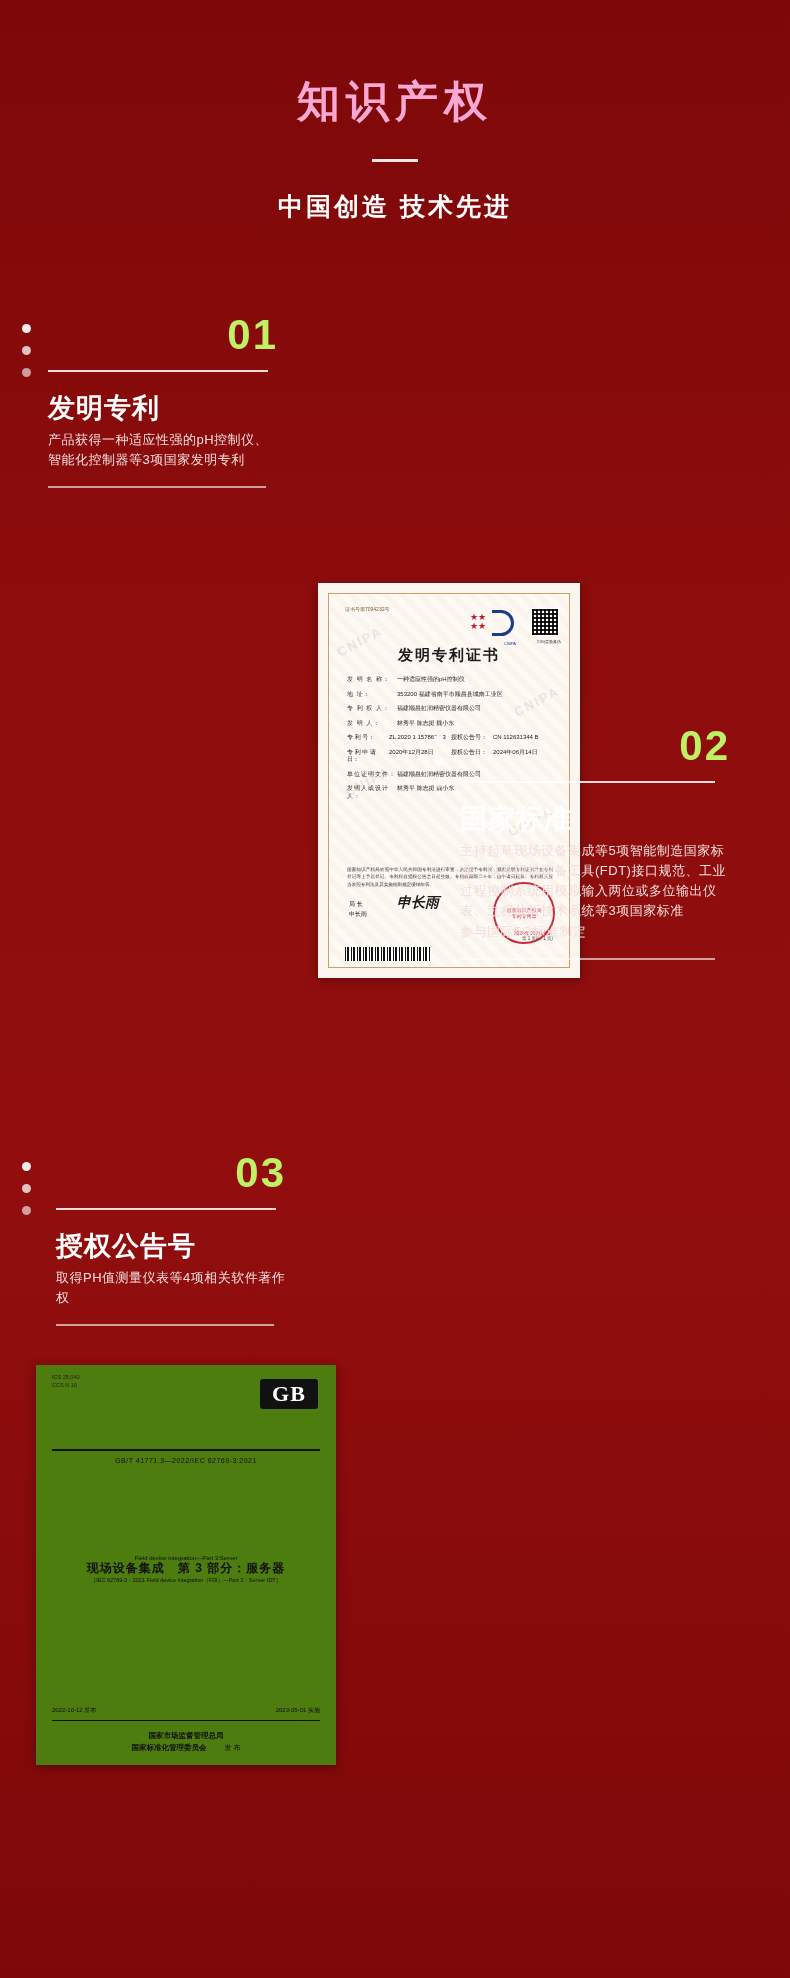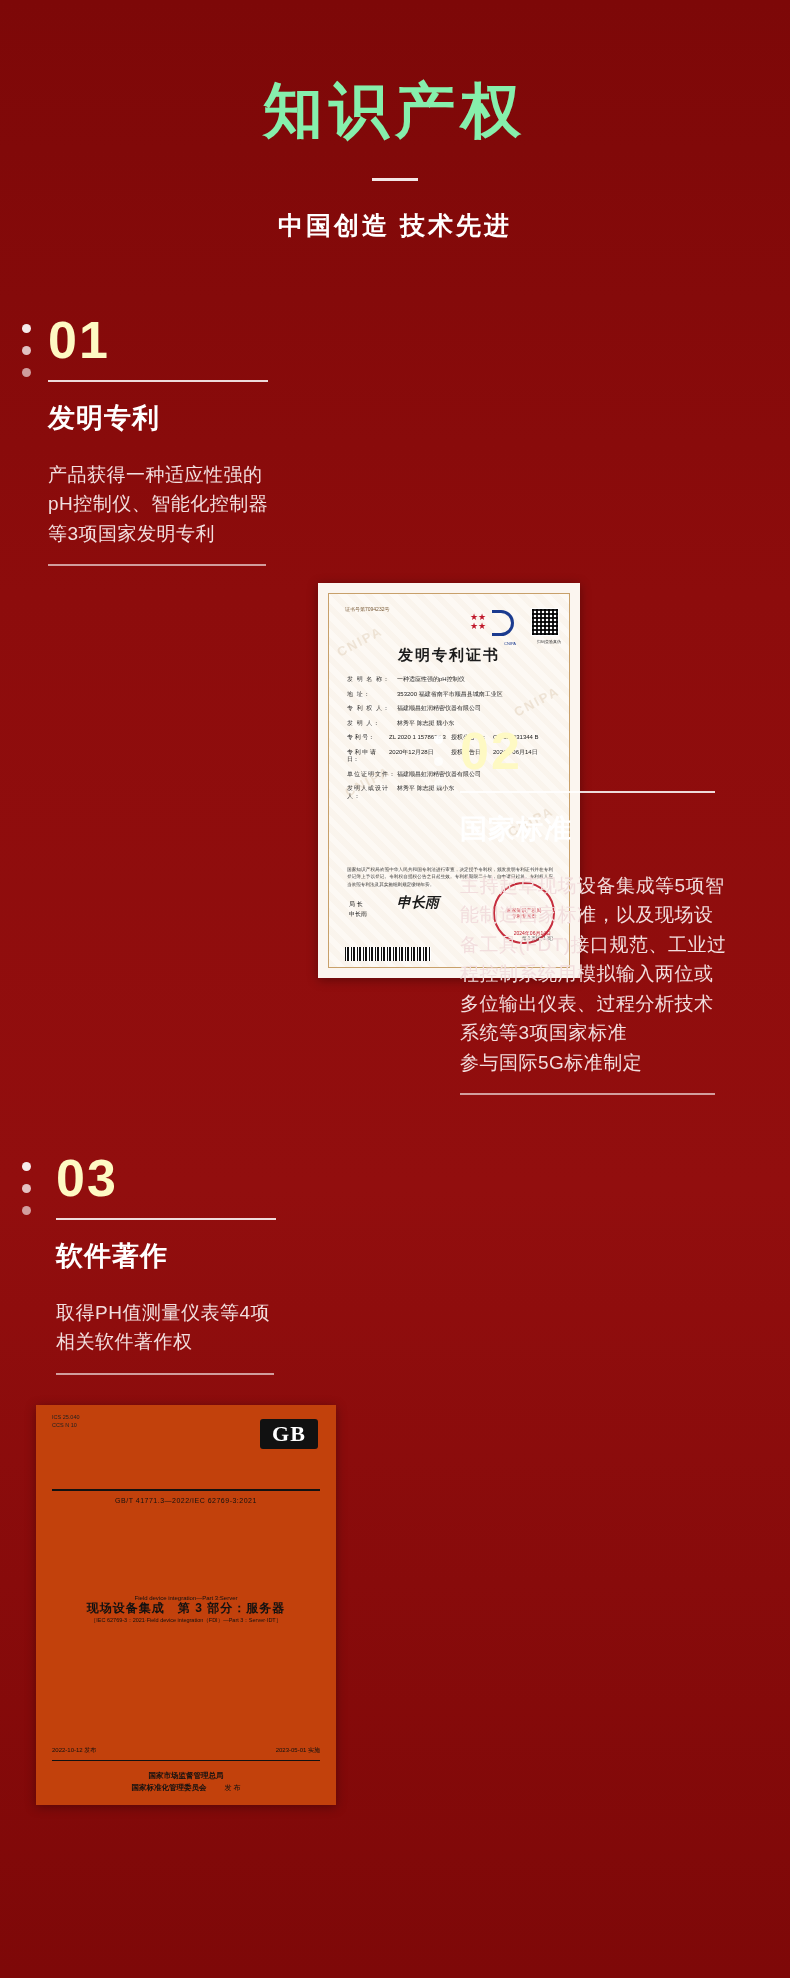--- a/index.html
+++ b/index.html
@@ -11,23 +11,23 @@
   }
   body {
     background: linear-gradient(180deg, #7d0808 0%, #8d0c0c 30%, #920e0e 60%, #7e0808 100%);
     position: relative;
     overflow: hidden;
   }
 
   
   .header { padding-top: 78px; text-align: center; }
   .main-title {
-    font-size: 60px;
-    font-weight: bold;
-    color: #86efac;
+    font-size: 43px;
+    font-weight: bold;
+    color: #f9a8d4;
     letter-spacing: 6px;
     line-height: 1.1;
   }
   .title-rule {
     width: 46px;
     height: 3px;
     background: #ffffff;
     margin: 34px auto 0;
     opacity: .9;
   }
@@ -51,43 +51,44 @@
     width: 9px; height: 9px;
     border-radius: 50%;
     background: #ffffff;
     margin-bottom: 13px;
     opacity: .92;
   }
   .dots span:nth-child(2) { opacity: .75; }
   .dots span:nth-child(3) { opacity: .6; }
 
   .num {
-    font-size: 52px;
-    font-weight: bold;
-    color: #fef9c3;
+    font-size: 42px;
+    font-weight: bold;
+    color: #bef264;
     line-height: 1;
     letter-spacing: 2px;
+    text-align: right;
   }
   .num-rule {
     height: 2px;
     background: rgba(255,255,255,.85);
     margin-top: 14px;
   }
   .item-title {
     font-size: 27px;
     font-weight: bold;
     color: #ffffff;
     margin-top: 18px;
     letter-spacing: 1px;
   }
   .item-desc {
-    font-size: 19px;
+    font-size: 13px;
     color: #f2dede;
     line-height: 1.55;
-    margin-top: 24px;
+    margin-top: 4px;
     letter-spacing: .5px;
   }
   .bottom-rule {
     height: 2px;
     background: rgba(255,255,255,.6);
     margin-top: 16px;
   }
 
   
   #sec1 { position: absolute; left: 0; top: 300px; width: 790px; height: 420px; }
@@ -227,22 +228,22 @@
     font-size: 4.5px; color: #444;
   }
   #cert1 .barcode {
     position: absolute; left: 16px; bottom: 6px;
     width: 86px; height: 14px;
     background: repeating-linear-gradient(90deg,#111 0 1px,#fff 1px 2px,#111 2px 4px,#fff 4px 6px);
   }
 
   
   #cert2 {
-    left: 36px; top: 705px; width: 300px; height: 400px;
-    background: #c2410c; padding: 8px 16px;
+    left: 36px; top: 665px; width: 300px; height: 400px;
+    background: #4d7c0f; padding: 8px 16px;
   }
   #cert2 .tiny { font-size: 5.5px; color: #222; line-height: 1.5; }
   #cert2 .gb {
     position: absolute; right: 18px; top: 14px;
     width: 58px; height: 30px;
     background: #111; color: #fff;
     border-radius: 3px;
     font-size: 22px; font-weight: bold;
     display: flex; align-items: center; justify-content: center;
     letter-spacing: 1px;
@@ -434,18 +435,18 @@
 
 <div class="section" id="sec3">
   <div class="dots">
       <span></span>
       <span></span>
       <span></span>
     </div>
   <div class="text-col">
     <div class="num">03</div>
     <div class="num-rule"></div>
-    <div class="item-title">软件著作</div>
+    <div class="item-title">授权公告号</div>
     <div class="item-desc">取得PH值测量仪表等4项相关软件著作权</div>
     <div class="bottom-rule"></div>
   </div>
 
 </div>
 
 </body></html>

